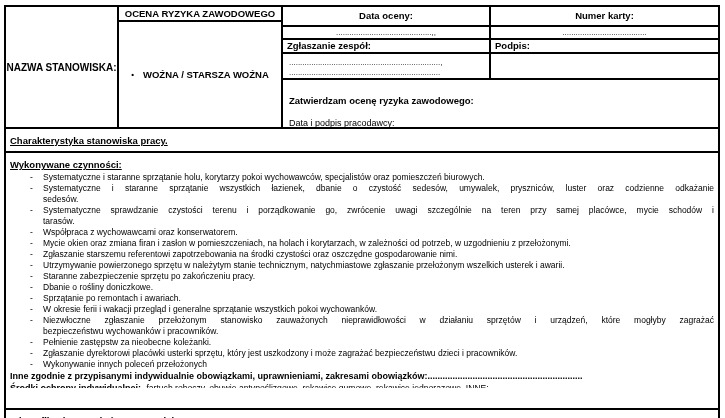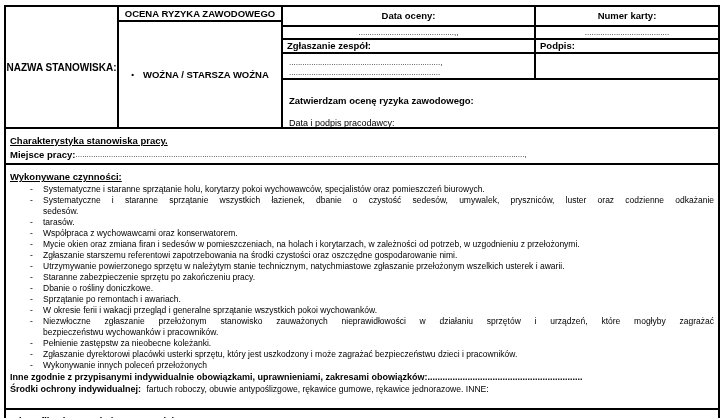--- a/index.html
+++ b/index.html
@@ -11,34 +11,34 @@
   
   .t-top { display: flex; height: 120px; }
   .col-nazwa { width: 113px; border-right: 2px solid #000; display: flex; align-items: center; justify-content: center; font-weight: bold; font-size: 10px; }
   .col-ocena { width: 164px; border-right: 2px solid #000; display: flex; flex-direction: column; }
   .ocena-head { height: 15px; border-bottom: 2px solid #000; text-align: center; font-weight: bold; font-size: 9.5px; line-height: 13px; }
   .ocena-body { flex: 1; display: flex; align-items: center; justify-content: center; gap: 9px; font-weight: bold; font-size: 9.5px; }
   .bullet { font-size: 8px; }
 
   .col-right { flex: 1; display: flex; flex-direction: column; }
   .cr-top { display: flex; height: 76px; }
-  .cr-left { width: 253px; border-right: 2px solid #000; display: flex; flex-direction: column; }
+  .cr-left { width: 208px; border-right: 2px solid #000; display: flex; flex-direction: column; }
   .cr-right { flex: 1; display: flex; flex-direction: column; }
   .hd-center { height: 20px; border-bottom: 2px solid #000; text-align: center; font-weight: bold; font-size: 9.5px; line-height: 18px; }
   .dots-center { height: 13px; border-bottom: 2px solid #000; text-align: center; font-size: 8px; line-height: 11px; overflow: hidden; white-space: nowrap; }
   .hd-left { height: 14px; border-bottom: 2px solid #000; font-weight: bold; font-size: 9.5px; line-height: 12px; padding-left: 4px; }
   .team-dots { flex: 1; padding: 4px 0 0 6px; font-size: 8px; line-height: 10px; overflow: hidden; }
   .team-dots div { white-space: nowrap; overflow: hidden; }
   .cell-empty { flex: 1; }
   .cr-bottom { flex: 1; border-top: 2px solid #000; padding: 15px 6px 0 6px; }
   .zatw { font-weight: bold; font-size: 9.5px; line-height: 12px; }
   .datapodpis { font-size: 9px; margin-top: 11px; }
 
   
-  .sec-char { border-top: 2px solid #000; height: 36px; padding: 1px 4px 0 4px; overflow: hidden; }
+  .sec-char { border-top: 2px solid #000; height: 24px; padding: 1px 4px 0 4px; overflow: hidden; }
   .char-title { display: inline-block; font-weight: bold; font-size: 9.5px; line-height: 13px; text-decoration: underline; }
   .char-miejsce { display: flex; align-items: center; line-height: 13px; white-space: nowrap; overflow: hidden; }
   .lbl-b { font-weight: bold; font-size: 9.5px; flex: none; }
   .txt-n { font-size: 8.6px; padding: 0 3px; flex: none; }
   .fill-dots { flex: 1; font-size: 8px; overflow: hidden; white-space: nowrap; }
   .char-czas { font-weight: bold; font-size: 9.5px; line-height: 13px; white-space: nowrap; overflow: hidden; }
 
   
   .sec-tasks { border-top: 2px solid #000; height: 237px; padding: 1px 4px 0 4px; overflow: hidden; }
   .tasks-title { display: inline-block; font-weight: bold; font-size: 9.5px; line-height: 12px; text-decoration: underline; }
@@ -117,33 +117,34 @@
         <div class="task">
           <span class="dash">-</span>
           <div class="task-body">
             <div class="tline just">Systematyczne i staranne sprzątanie wszystkich łazienek, dbanie o czystość sedesów, umywalek, pryszniców, luster oraz codzienne odkażanie</div>
             <div class="tline">sedesów.</div>
           </div>
         </div>
         <div class="task">
           <span class="dash">-</span>
           <div class="task-body">
+            <div class="tline just">Systematyczne sprawdzanie czystości terenu i porządkowanie go, zwrócenie uwagi szczególnie na teren przy samej placówce, mycie schodów i</div>
             <div class="tline">tarasów.</div>
           </div>
         </div>
         <div class="task">
           <span class="dash">-</span>
           <div class="task-body">
             <div class="tline">Współpraca z wychowawcami oraz konserwatorem.</div>
           </div>
         </div>
         <div class="task">
           <span class="dash">-</span>
           <div class="task-body">
-            <div class="tline">Mycie okien oraz zmiana firan i sedesów w pomieszczeniach, na holach i korytarzach, w zależności od potrzeb, w uzgodnieniu z przełożonymi.</div>
+            <div class="tline">Mycie okien oraz zmiana firan i zasłon w pomieszczeniach, na holach i korytarzach, w zależności od potrzeb, w uzgodnieniu z przełożonymi.</div>
           </div>
         </div>
         <div class="task">
           <span class="dash">-</span>
           <div class="task-body">
             <div class="tline">Zgłaszanie starszemu referentowi zapotrzebowania na środki czystości oraz oszczędne gospodarowanie nimi.</div>
           </div>
         </div>
         <div class="task">
           <span class="dash">-</span>

